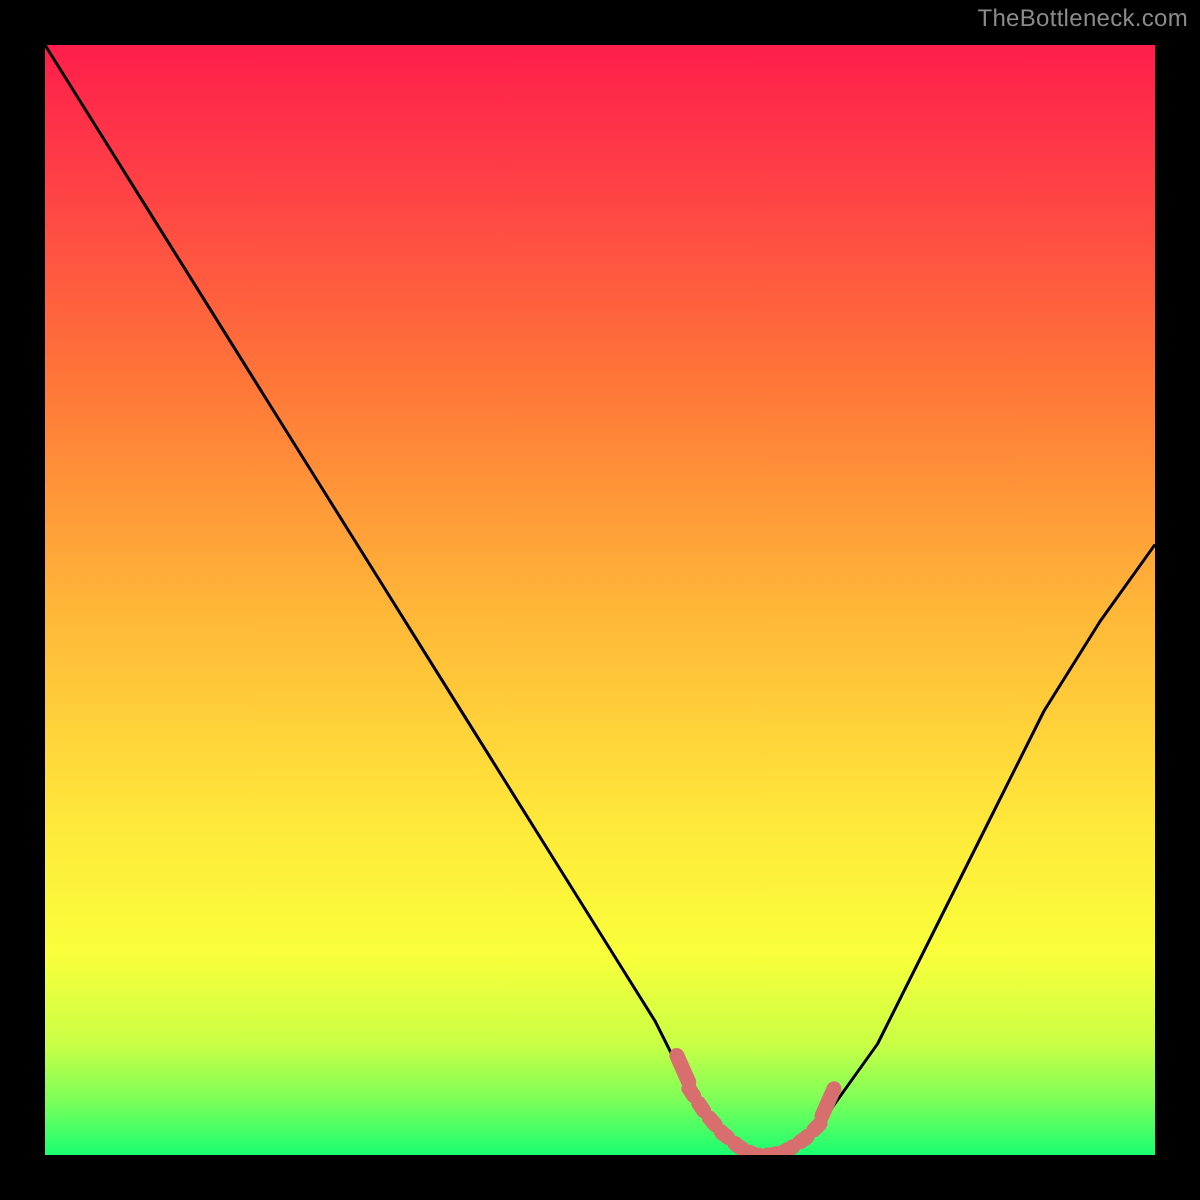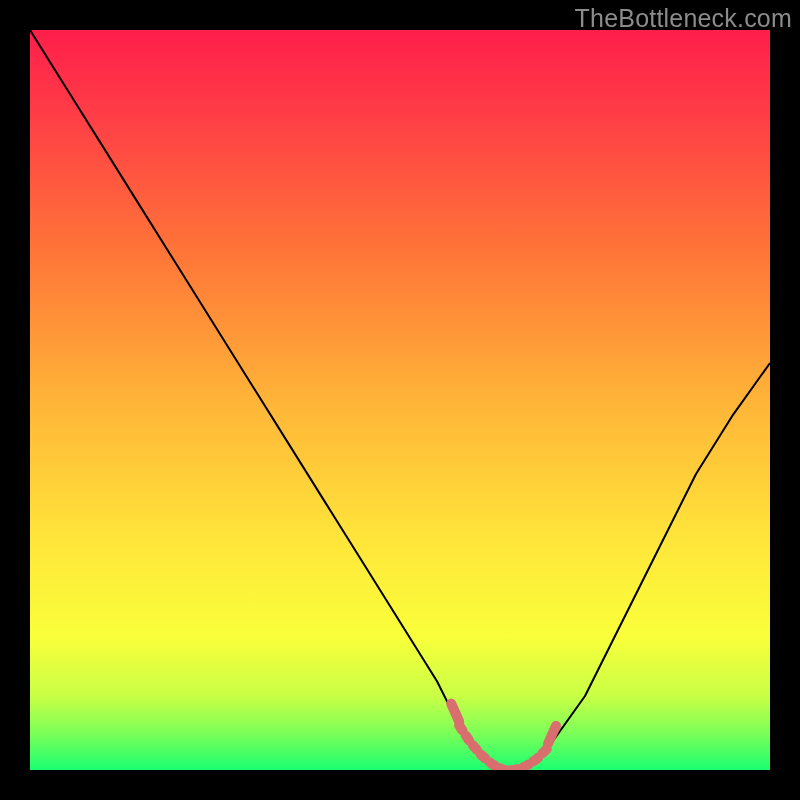--- a/index.html
+++ b/index.html
@@ -36,21 +36,21 @@
       #c9ff45 90%,
       #7dff58 95%,
       #1aff71 100%
     );
   }
   .watermark {
     position: absolute;
     top: 4px;
     right: 8px;
     color: #8b8b8b;
-    font-size: 25px;
+    font-size: 16px;
     font-weight: 500;
     letter-spacing: 0.2px;
     margin-left: 44px;
   }
   svg.curve {
     position: absolute;
     left: 0;
     top: 0;
     width: 740px;
     height: 740px;

